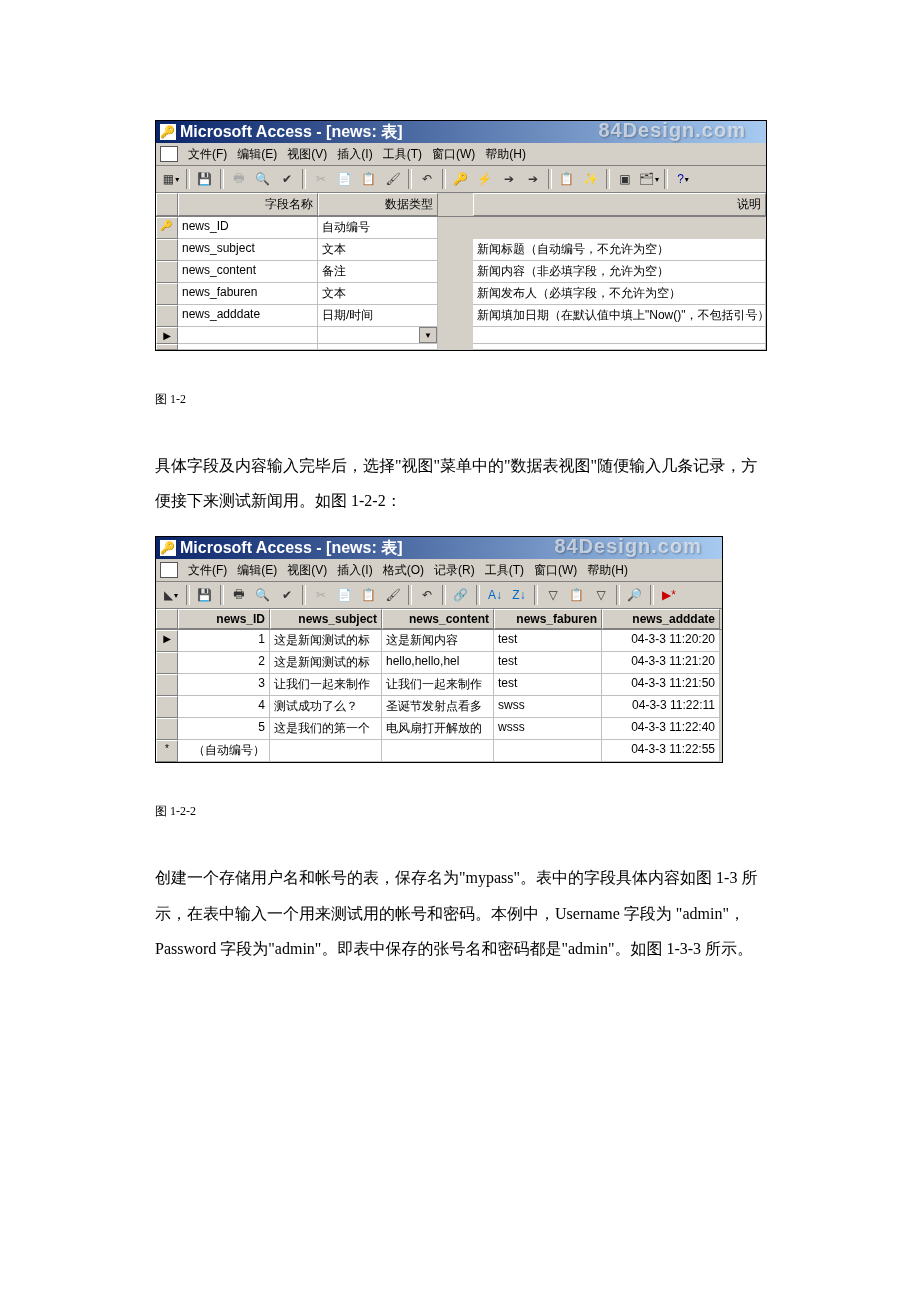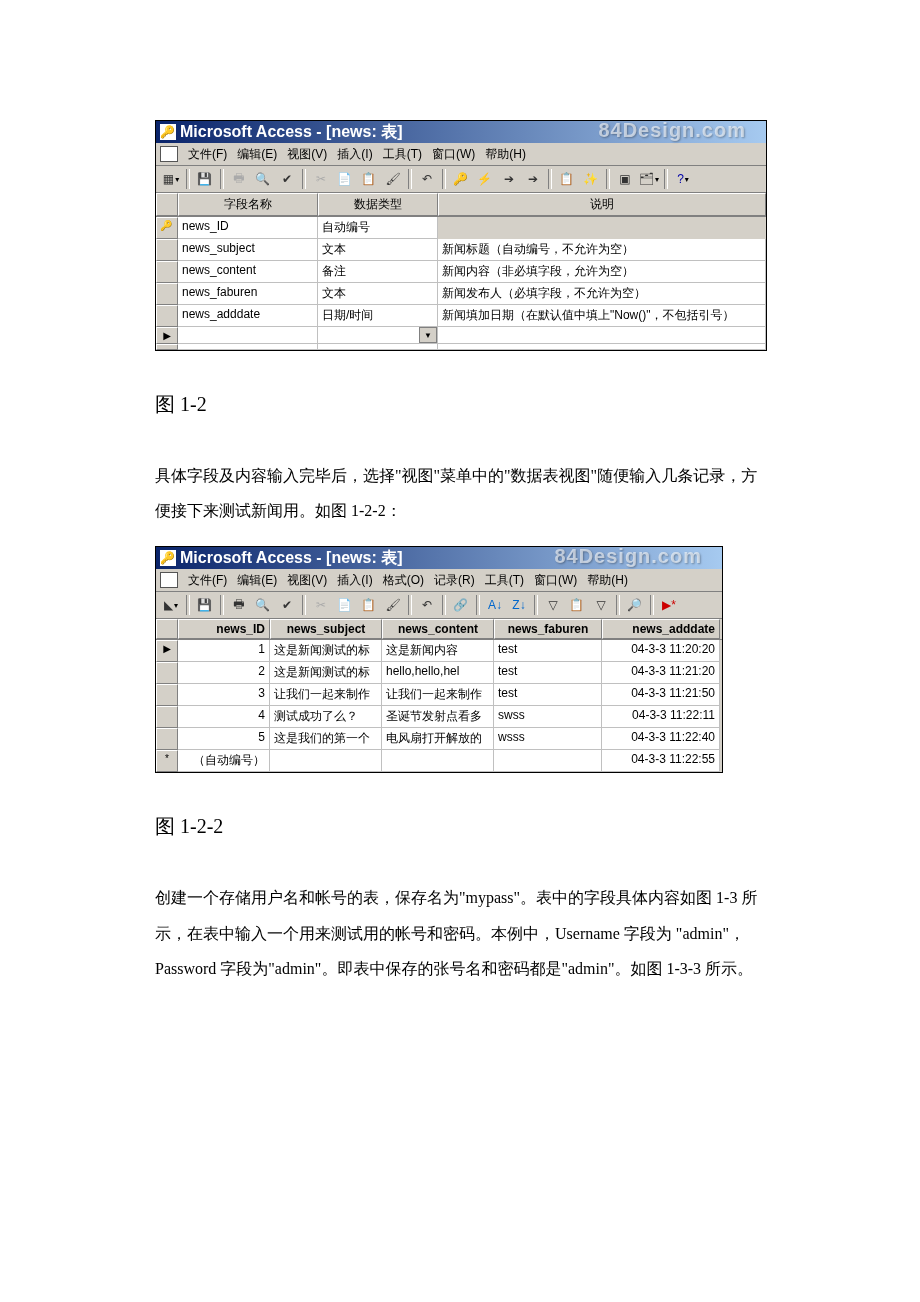--- a/index.html
+++ b/index.html
@@ -88,21 +88,21 @@
     font-size: 12px;
   }
   .grid-header { border-bottom: 1px solid #808080; }
   .gh-cell, .gr-selcell {
     border-right: 1px solid #808080;
     border-bottom: 1px solid #808080;
     background: #d4d0c8;
     box-sizing: border-box;
   }
   .gh-cell {
-    text-align: center;
+    text-align: right;
     padding: 2px 4px;
     font-weight: normal;
     border-top: 1px solid #fff;
     border-left: 1px solid #fff;
   }
   .gr-selcell {
     width: 22px;
     flex: none;
     text-align: center;
     padding: 2px 0;
@@ -147,27 +147,27 @@
     position: absolute;
     right: 20px;
     top: -2px;
     text-shadow: 1px 1px 2px rgba(0,0,0,0.3);
   }
   .body-text {
     font-size: 16px;
     line-height: 2.2;
     margin: 18px 0;
   }
-  .caption { font-size: 20px; margin: 20px 0 40px 0; }
+  .caption { font-size: 12px; margin: 20px 0 40px 0; }
 
   
   .dcol0 { width: 22px; flex: none; }
   .dcol1 { width: 140px; flex: none; }
   .dcol2 { width: 120px; flex: none; }
-  .dcol3 { flex: 1; }
+  .dcol3 { flex: 1; margin-left: 35px; }
 
   
   .scol0 { width: 22px; flex: none; }
   .scol1 { width: 92px; flex: none; text-align: right; padding-right: 4px; }
   .scol2 { width: 112px; flex: none; }
   .scol3 { width: 112px; flex: none; }
   .scol4 { width: 108px; flex: none; }
   .scol5 { width: 118px; flex: none; text-align: right; }
   .win2 { width: 566px; }
 </style>

